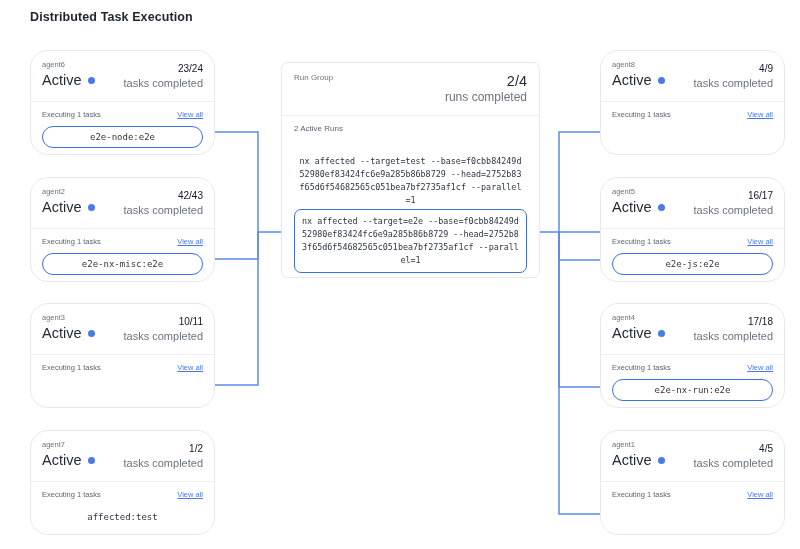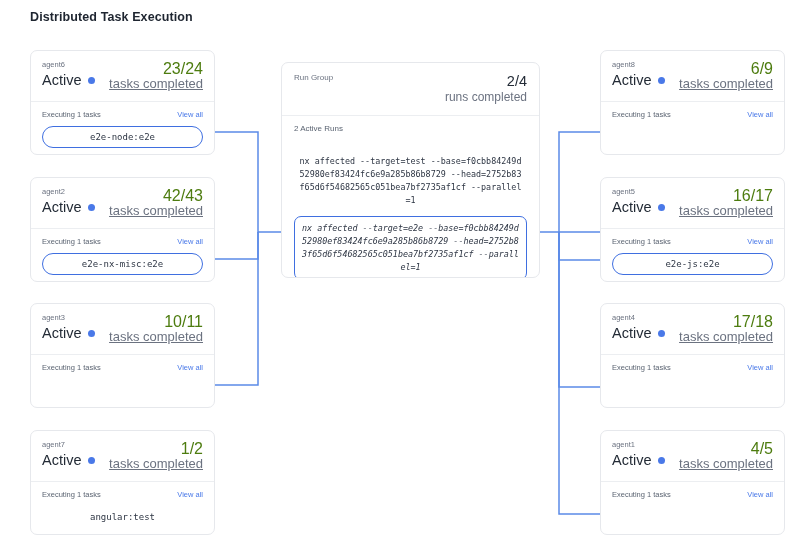--- a/index.html
+++ b/index.html
@@ -17,53 +17,53 @@
     position: absolute; left: 30px; top: 10px;
     font-size: 12.5px; font-weight: bold; color: #1e2530;
     letter-spacing: 0.1px;
   }
 
   
   .card {
     position: absolute;
     background: #ffffff;
     border: 1px solid #e6e8ec;
-    border-radius: 7px;
+    border-radius: 18px;
     overflow: hidden;
   }
   .card-head { padding: 9px 11px 9px 11px; position: relative; height: 50px; }
   .agent-name {
     font-size: 7.5px; color: #6b7280; line-height: 10px;
   }
   .status-row { display: flex; align-items: center; gap: 6px; margin-top: 1px; }
   .status-text { font-size: 14.5px; color: #232b36; line-height: 19px; }
   .dot {
     width: 7.5px; height: 7.5px; border-radius: 50%;
     background: #4a79e8; flex: 0 0 auto;
   }
   .count {
     position: absolute; right: 11px; top: 9px;
-    font-size: 16px; color: #4d7c0f; text-align: right; line-height: 17px;
+    font-size: 10px; color: #0f172a; text-align: right; line-height: 17px;
   }
   .count-sub {
     position: absolute; right: 11px; top: 27px;
-    font-size: 13px; color: #6b7280; text-align: center; line-height: 11px; text-decoration: underline;
+    font-size: 11px; color: #6b7280; text-align: center; line-height: 11px;
   }
   .card-body {
     border-top: 1px solid #eceef1;
     padding: 8px 11px 11px 11px;
   }
   .body-head {
     display: flex; justify-content: space-between; align-items: baseline;
     margin-bottom: 7px;
     gap: 28px;
   }
   .exec-label { font-size: 7.5px; color: #5b6472; }
   .view-all {
-    font-size: 7.5px; color: #4a79e8; 
+    font-size: 7.5px; color: #4a79e8; text-decoration: underline;
     cursor: pointer;
   }
   .task-chip {
     border: 1.3px solid #3f6fe0;
     border-radius: 14px;
     height: 22px;
     display: flex; align-items: center; justify-content: center;
     font-family: "DejaVu Sans Mono", monospace;
     font-size: 9px; color: #2d3543;
   }
@@ -95,21 +95,21 @@
   .rg-body { border-top:1px solid #eceef1; padding:8px 12px 12px 12px; }
   .rg-active { font-size:8px; color:#5b6472; margin-bottom:20px; }
   .run-text {
     font-family:"DejaVu Sans Mono", monospace;
     font-size:8.4px; line-height:13px; color:#2d3543;
     text-align:center; word-break: break-all;
     padding: 2px 5px;
   }
   .run-boxed {
     border:1.2px solid #3f6fe0; border-radius:7px;
-    padding:5px 6px; margin-top:7px;font-style:italic;
+    padding:5px 6px; 
   }
 
   
   svg.wires { position:absolute; left:0; top:0; width:800px; height:549px; pointer-events:none; }
   .wire { fill:none; stroke:#5b8ae8; stroke-width:1.5px; }
   .node { fill:#3f6fe0; }
 </style>
 </head>
 <body>
 
@@ -204,21 +204,21 @@
         <span class="dot"></span>
       </div>
       <div class="count">1/2</div>
       <div class="count-sub">tasks completed</div>
     </div>
     <div class="card-body">
       <div class="body-head">
         <span class="exec-label">Executing 1 tasks</span>
         <span class="view-all">View all</span>
       </div>
-      <div class="task-plain">angular:test</div>
+      <div class="task-plain">affected:test</div>
     </div>
   </div>
 
   <div class="rg-card">
     <div class="rg-head">
       <div class="rg-label">Run Group</div>
       <div class="rg-count">2/4</div>
       <div class="rg-count-sub">runs completed</div>
     </div>
     <div class="rg-body">
@@ -228,21 +228,21 @@
     </div>
   </div>
 
   <div class="card" style="left:600px; top:50px; width:185px; height:105px;">
     <div class="card-head">
       <div class="agent-name">agent8</div>
       <div class="status-row">
         <span class="status-text">Active</span>
         <span class="dot"></span>
       </div>
-      <div class="count">6/9</div>
+      <div class="count">4/9</div>
       <div class="count-sub">tasks completed</div>
     </div>
     <div class="card-body">
       <div class="body-head">
         <span class="exec-label">Executing 1 tasks</span>
         <span class="view-all">View all</span>
       </div>
     </div>
   </div>
 
@@ -273,20 +273,21 @@
         <span class="dot"></span>
       </div>
       <div class="count">17/18</div>
       <div class="count-sub">tasks completed</div>
     </div>
     <div class="card-body">
       <div class="body-head">
         <span class="exec-label">Executing 1 tasks</span>
         <span class="view-all">View all</span>
       </div>
+      <div class="task-chip">e2e-nx-run:e2e</div>
     </div>
   </div>
 
   <div class="card" style="left:600px; top:430px; width:185px; height:105px;">
     <div class="card-head">
       <div class="agent-name">agent1</div>
       <div class="status-row">
         <span class="status-text">Active</span>
         <span class="dot"></span>
       </div>

